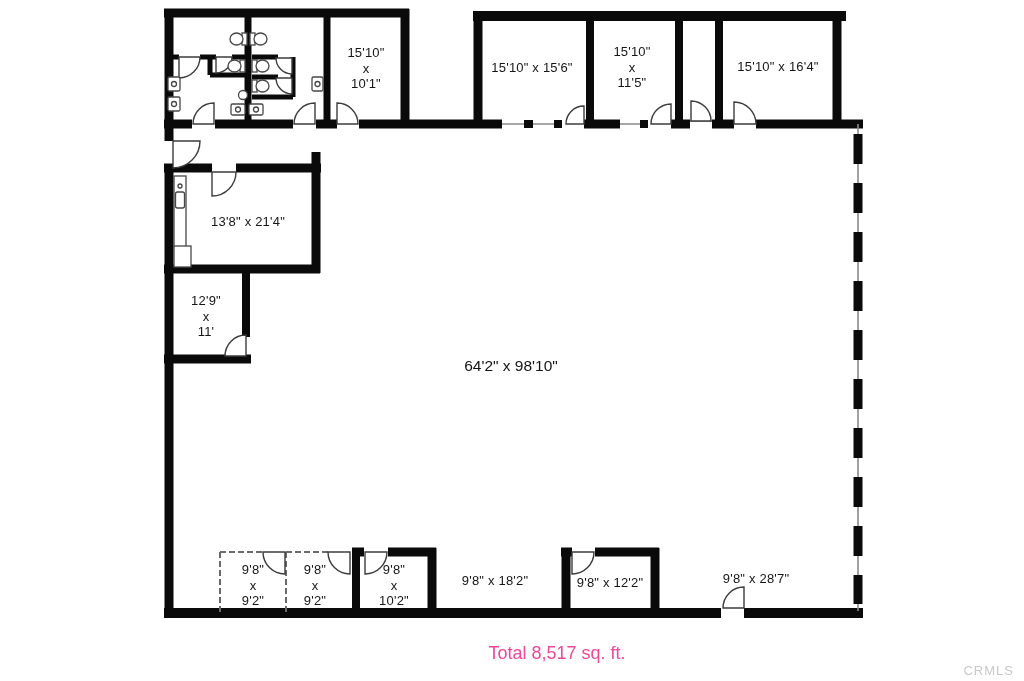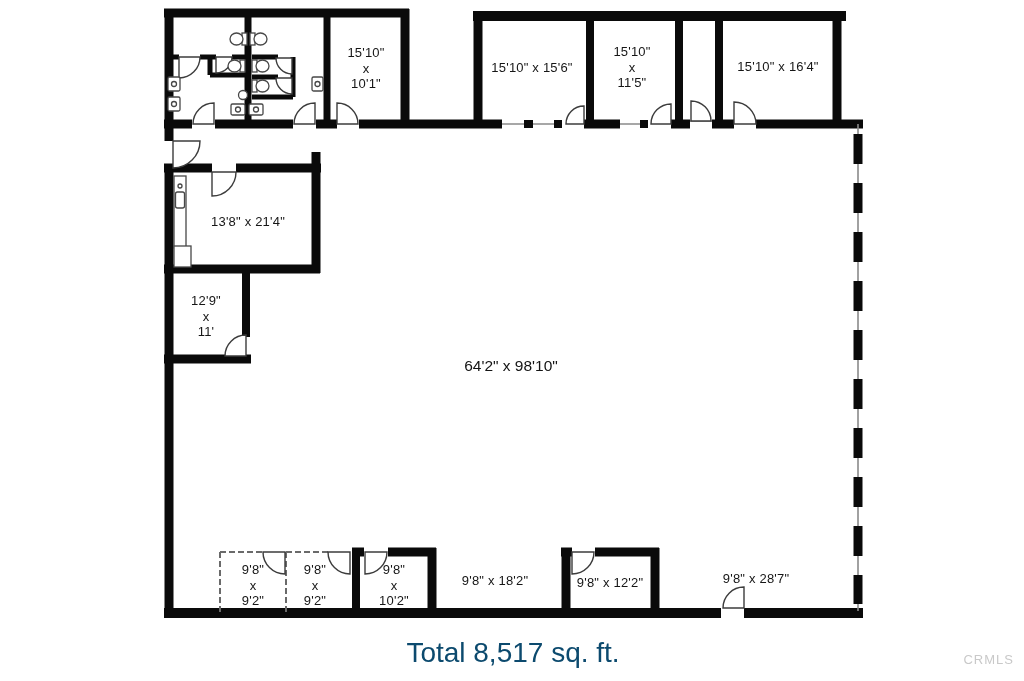--- a/index.html
+++ b/index.html
@@ -16,24 +16,24 @@
   .office-title{
     position:absolute;transform:translate(-50%,-50%);
     font-size:28px;color:#0f0f0f;letter-spacing:.3px;white-space:nowrap;
   }
   .office-dims{
     position:absolute;transform:translate(-50%,-50%);
     font-size:15.5px;color:#141414;white-space:nowrap;
   }
   .total{
     position:absolute;transform:translate(-50%,-50%);
-    font-size:28px;color:#0c4a6e;white-space:nowrap;
+    font-size:18px;color:#ec4899;white-space:nowrap;margin-left:44px;
   }
   .watermark{
-    position:absolute;right:10px;bottom:14px;
+    position:absolute;right:10px;bottom:3px;
     font-size:13px;color:#c9c9c9;letter-spacing:1px;margin-left:48px;
   }
   .wall{stroke:#0a0a0a;fill:none;}
   .w10{stroke-width:10;} .w9{stroke-width:9;} .w8{stroke-width:8;}
   .w7{stroke-width:7;} .w5{stroke-width:5;}
   .thin{stroke:#8a8a8a;stroke-width:1.6;fill:none;}
   .part{stroke:#6a6a6a;stroke-width:2;fill:none;stroke-dasharray:6 3;}
   .dash{stroke:#0a0a0a;stroke-width:9;fill:none;stroke-dasharray:30 19;}
   .door{fill:#ffffff;stroke:#3c3c3c;stroke-width:1.4;}
   .fix{fill:#ffffff;stroke:#474747;stroke-width:1.3;}

